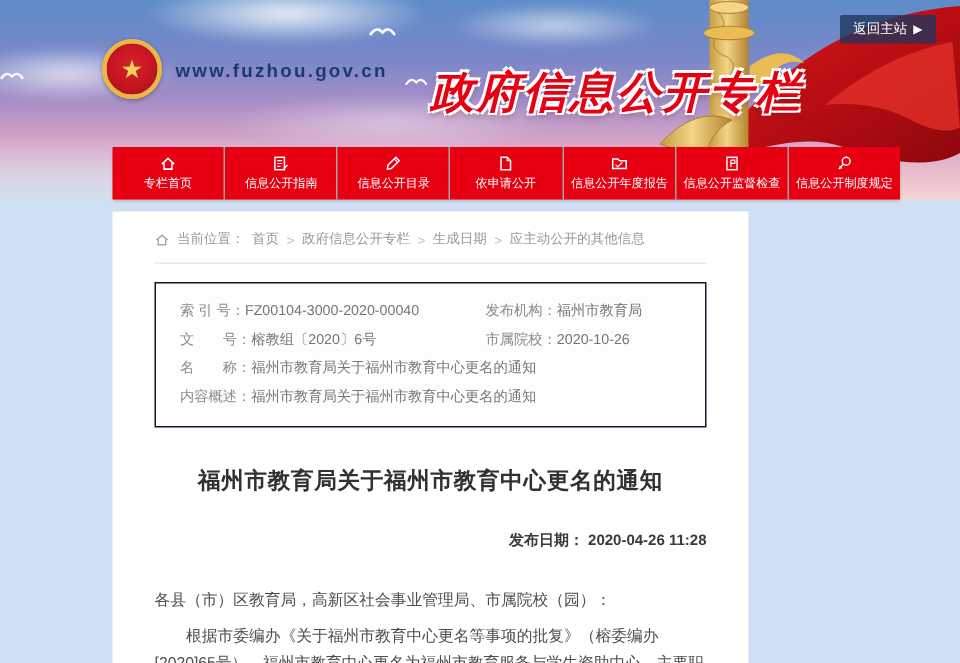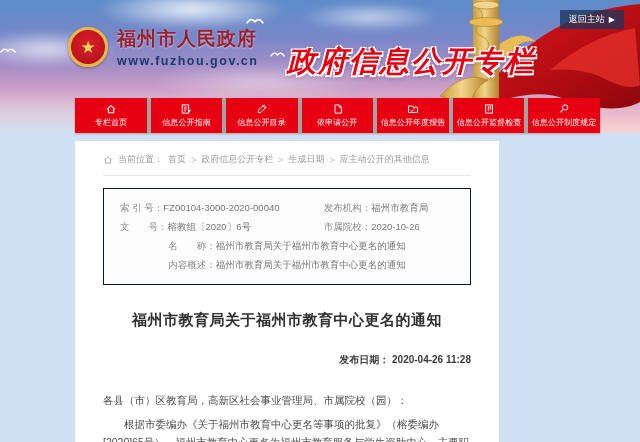--- a/index.html
+++ b/index.html
@@ -61,21 +61,21 @@
   .banner-art { position:absolute; left:430px; top:0; z-index:1; }
 
   
   .navbar {
     position:absolute; left:75px; top:98px; width:525px; height:35px;
     display:flex; z-index:5; background:#e60012;
     box-shadow:0 1px 2px rgba(100,0,10,.3);
   }
   .nav-item {
     flex:1 1 0; display:flex; flex-direction:column; align-items:center; justify-content:center;
-    gap:2px; cursor:pointer; border-right:4px solid #a3a3a3;
+    gap:2px; cursor:pointer; border-right:1px solid #a3a3a3;
   }
   .nav-item:last-child { border-right:none; }
   .nav-item svg { width:12px; height:12px; display:block; }
   .nav-label { font-size:8.5px; color:#fff; white-space:nowrap; transform:scale(.95); }
 
   
   .card {
     position:absolute; left:75px; top:141px; width:424px; bottom:0;
     background:#fff; padding:12px 28px 10px; overflow:hidden;
   }
@@ -84,21 +84,21 @@
   .breadcrumb .crumb-link { cursor:pointer; }
   .breadcrumb .sep { color:#bbb; }
 
   .meta-box {
     margin-top:12px; border:1px solid #0f172a; background:#fdfdfd;
     padding:10px 16px 11px;
     display:grid; grid-template-columns:61% 39%; row-gap:2px;
     font-size:9.5px; color:#808080; line-height:17px;
   }
   .meta-cell { white-space:nowrap; overflow:hidden; }
-  .span2 { grid-column:1 / span 2;text-align:center; }
+  .span2 { grid-column:1 / span 2; }
   .meta-label { color:#8a8a8a; }
   .meta-value { color:#767676; }
 
   .article-title { margin-top:26px; text-align:center; font-size:15px; font-weight:bold; color:#313131; letter-spacing:.5px; }
   .pub-date { margin-top:23px; text-align:right; font-size:10px; font-weight:600; color:#3a3a3a; }
 
   .body-text { margin-top:24px; font-size:10.5px; color:#4d4d4d; line-height:1.78; }
   .body-text p.indent { text-indent:2em; }
   .body-text .salutation { margin-bottom:5px; }
 </style>
@@ -148,21 +148,20 @@
       <path d="M1 6 Q4.5 1 8 5 Q11.5 1 15 6" fill="none" stroke="#fff" stroke-width="1.6" stroke-linecap="round"></path>
     </svg>
 
   <div class="banner-fade"></div>
 
   <div class="logo-area">
     <div class="emblem">
       <span class="star">★</span>
     </div>
     <div>
-      <div class="site-name">福州市人民政府</div>
       <div class="site-url">www.fuzhou.gov.cn</div>
     </div>
   </div>
 
   <div class="column-title">政府信息公开专栏</div>
 
   <div class="back-btn">
     <span>返回主站</span>
     <span class="arrow">▶</span>
   </div>

